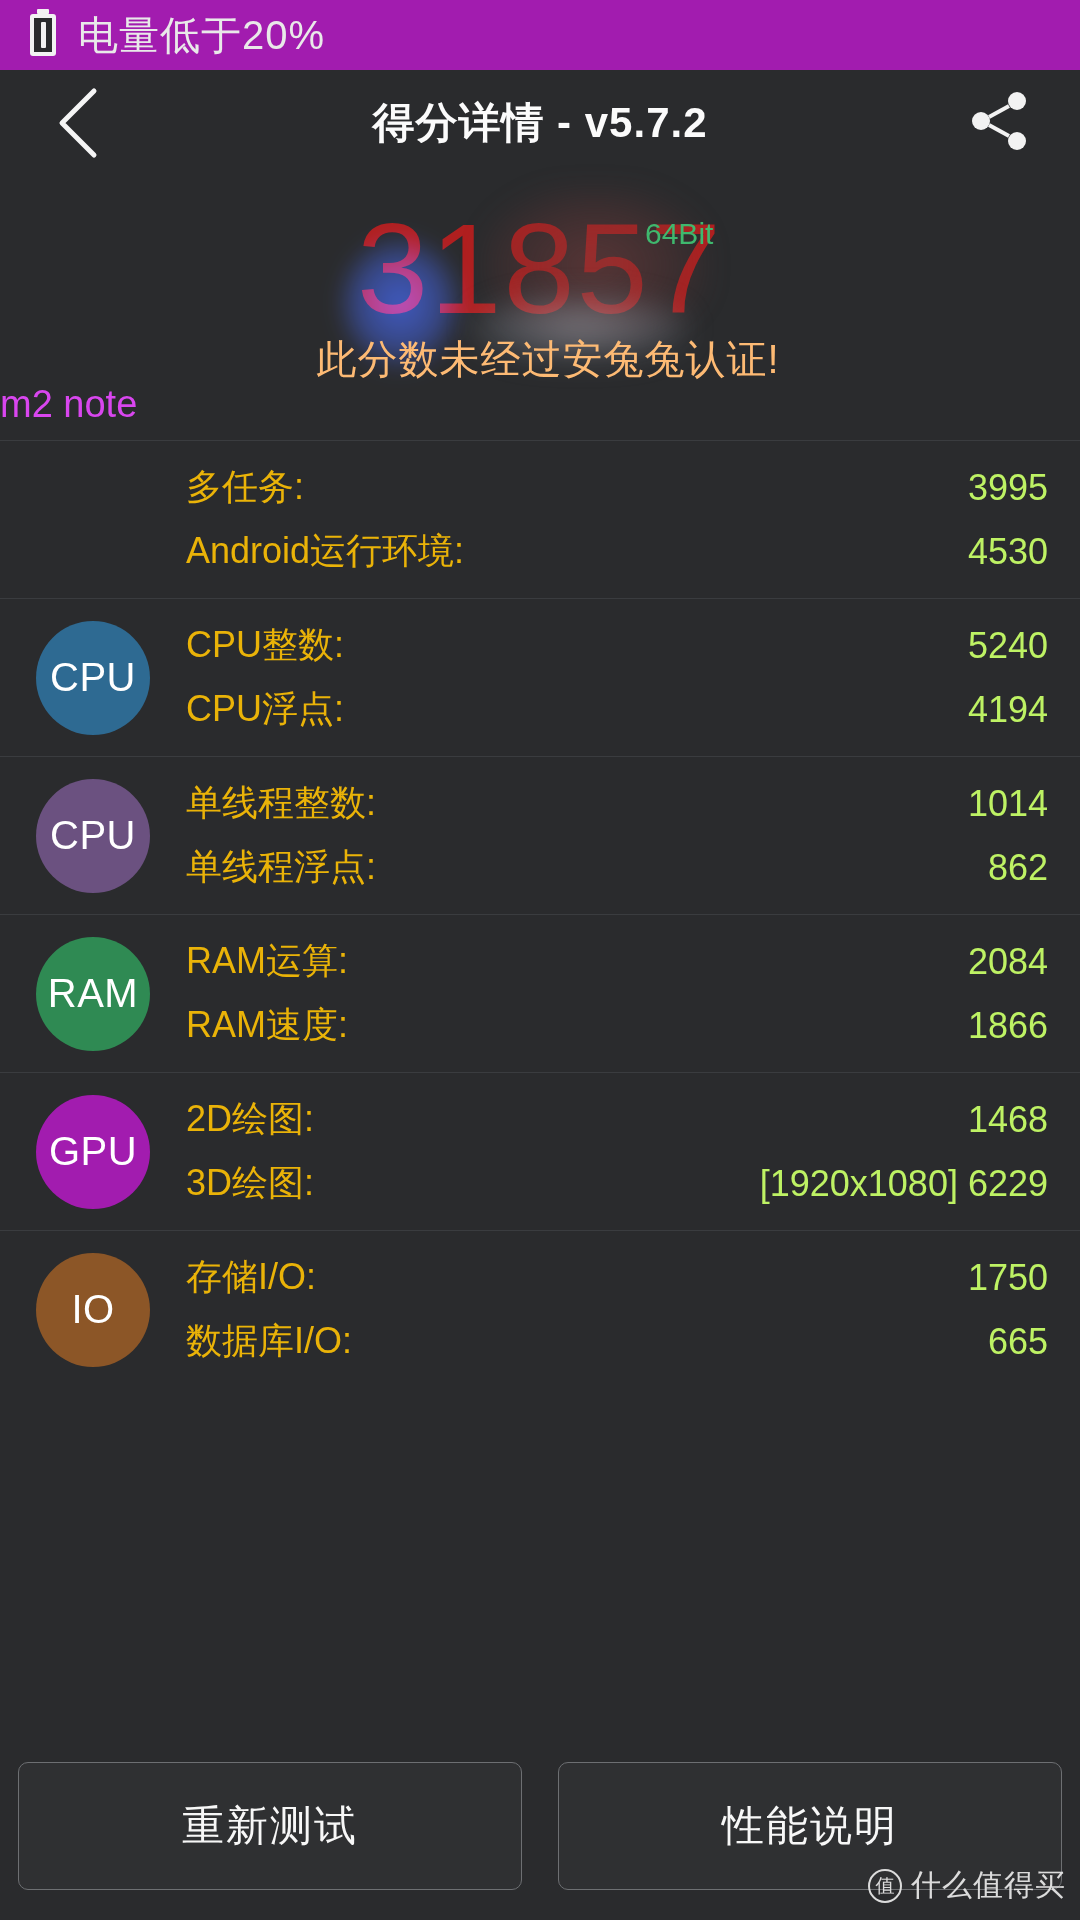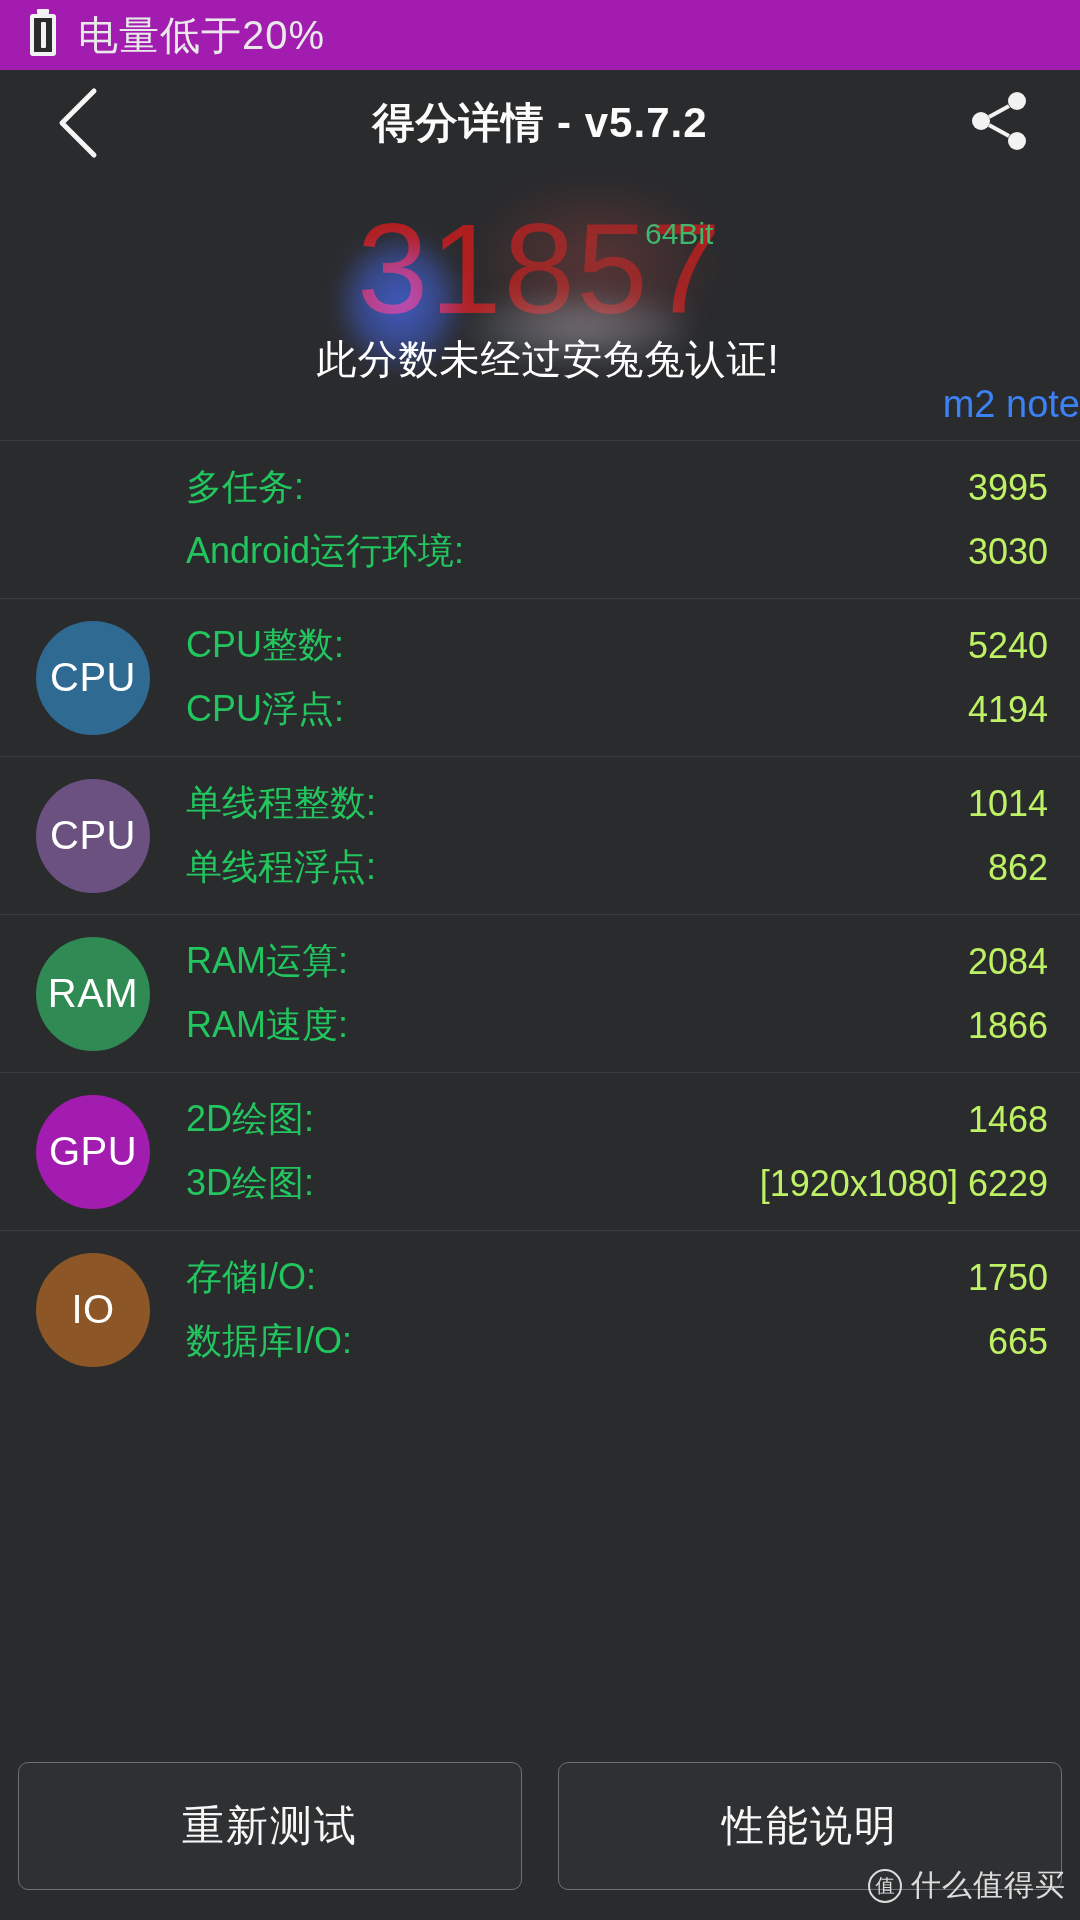--- a/index.html
+++ b/index.html
@@ -96,43 +96,43 @@
     left:calc(50% - 70px); top:118px;
     width:220px; height:70px;
     background:radial-gradient(ellipse at 50% 50%, rgba(168,172,182,0.55) 0%, rgba(150,155,168,0.25) 55%, rgba(140,145,158,0) 80%);
     filter:blur(13px);
   }
   .uncertified {
     position:absolute; z-index:5; top:157px; left:0; right:0;
     text-align:center; color:#e8e02a; font-size:40px; letter-spacing:1px;
   }
   .device-name {
-    position:absolute; top:208px; left:0; right:0; text-align:right;
-    color:#3b82f6; font-size:38px;
+    position:absolute; top:208px; left:0; right:0; text-align:left;
+    color:#d946ef; font-size:38px;
   }
 
   
   .sections { background:#2a2b2d; }
   .section {
     position:relative; height:158px;
     display:flex; align-items:center;
     border-top:1px solid #3a3c3f;
   }
   .badge {
     position:absolute; left:36px; top:50%; transform:translateY(-50%);
     width:114px; height:114px; border-radius:50%;
     display:flex; align-items:center; justify-content:center;
     color:#ffffff; font-size:40px; letter-spacing:0.5px;
   }
   .rows { margin-left:186px; width:calc(100% - 186px - 32px); }
   .row {
     display:flex; align-items:center; justify-content:space-between;
     height:64px;
   }
-  .row .label { color:#22c55e; font-size:36px; }
+  .row .label { color:#eab308; font-size:36px; }
   .row .value { color:#bef264; font-size:36px; white-space:nowrap; }
 
   
   .footer {
     position:absolute; left:0; right:0; bottom:30px;
     display:flex; justify-content:space-between;
     padding:0 18px; gap:36px;
   }
   .btn {
     flex:1; height:128px; border:1.5px solid #6d6f72; border-radius:10px;
@@ -186,35 +186,35 @@
   </div>
 
   <div class="hero">
     <div class="score-wrap">
       <div class="red-smudge"></div>
       <div class="score-number" style="color: rgb(176, 31, 31);">31857</div>
       <div class="blue-smudge"></div>
       <div class="grey-smudge"></div>
       <div class="bit-badge" style="color: rgb(63, 184, 110); margin-top: 34px;">64Bit</div>
     </div>
-    <div class="uncertified" style="color: #ffffff; padding-left: 16px;">此分数未经过安兔兔认证!</div>
+    <div class="uncertified" style="color: #fdba74; padding-left: 16px;">此分数未经过安兔兔认证!</div>
     <div class="device-name">m2 note</div>
   </div>
 
   <div class="sections">
 
     <div class="section">
       <div class="rows">
         <div class="row">
           <span class="label">多任务:</span>
           <span class="value">3995</span>
         </div>
         <div class="row">
           <span class="label">Android运行环境:</span>
-          <span class="value">3030</span>
+          <span class="value">4530</span>
         </div>
       </div>
     </div>
 
     <div class="section">
       <div class="badge" style="background: rgb(46, 106, 146);">CPU</div>
       <div class="rows">
         <div class="row">
           <span class="label">CPU整数:</span>
           <span class="value">5240</span>

